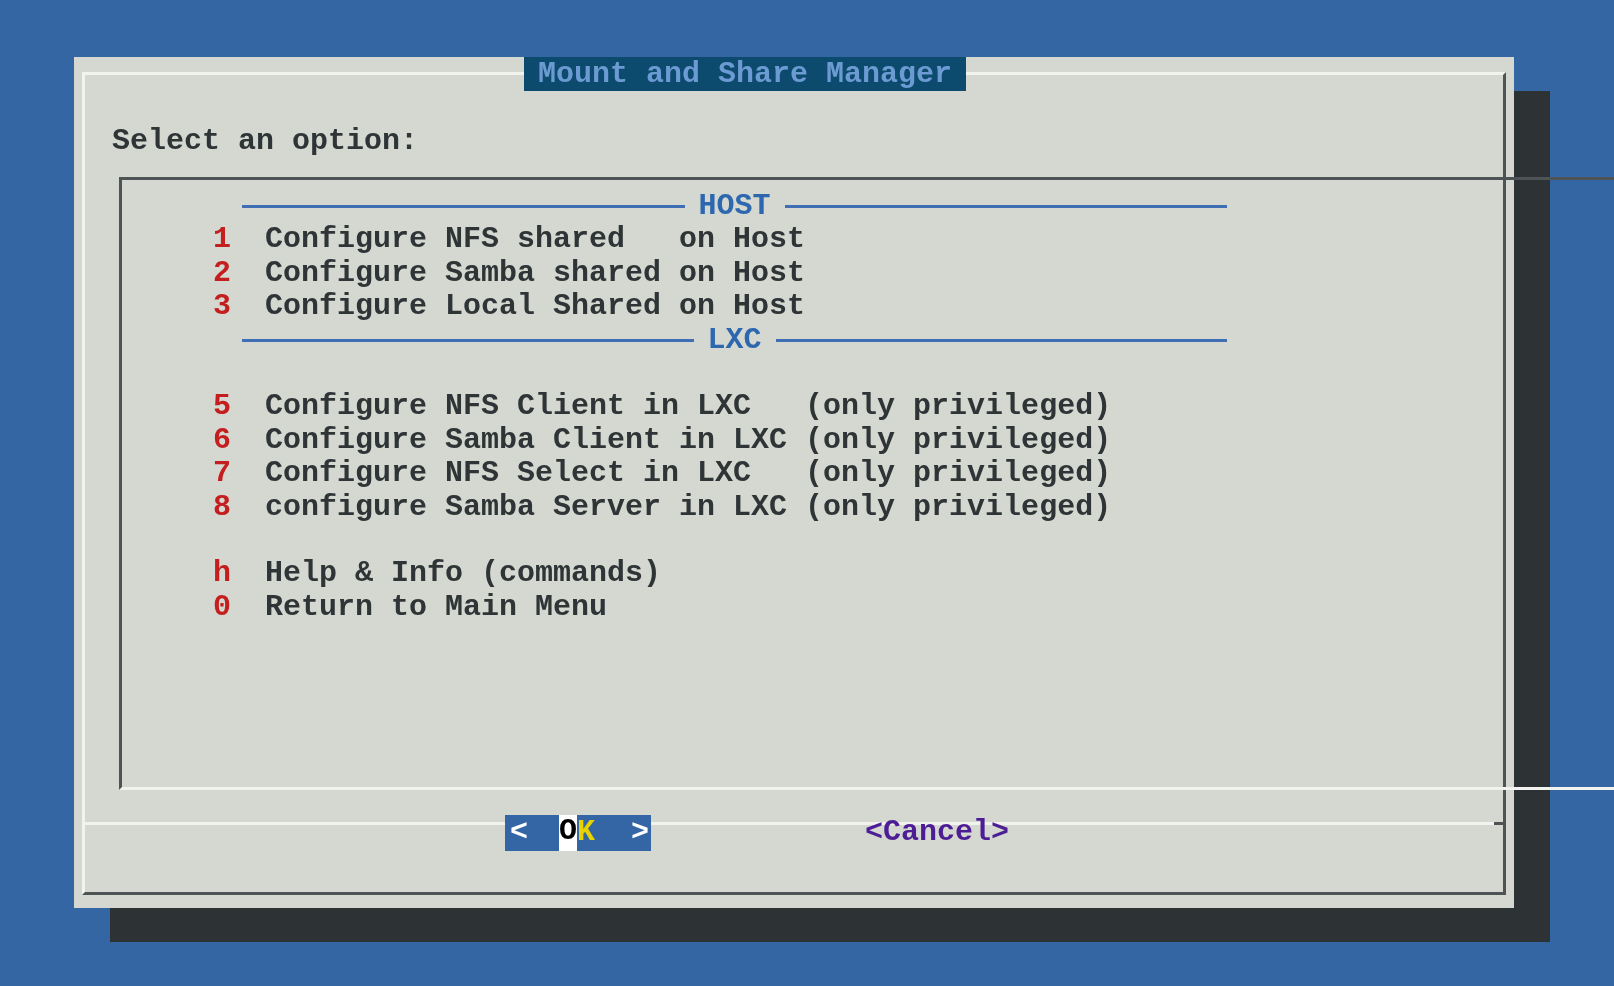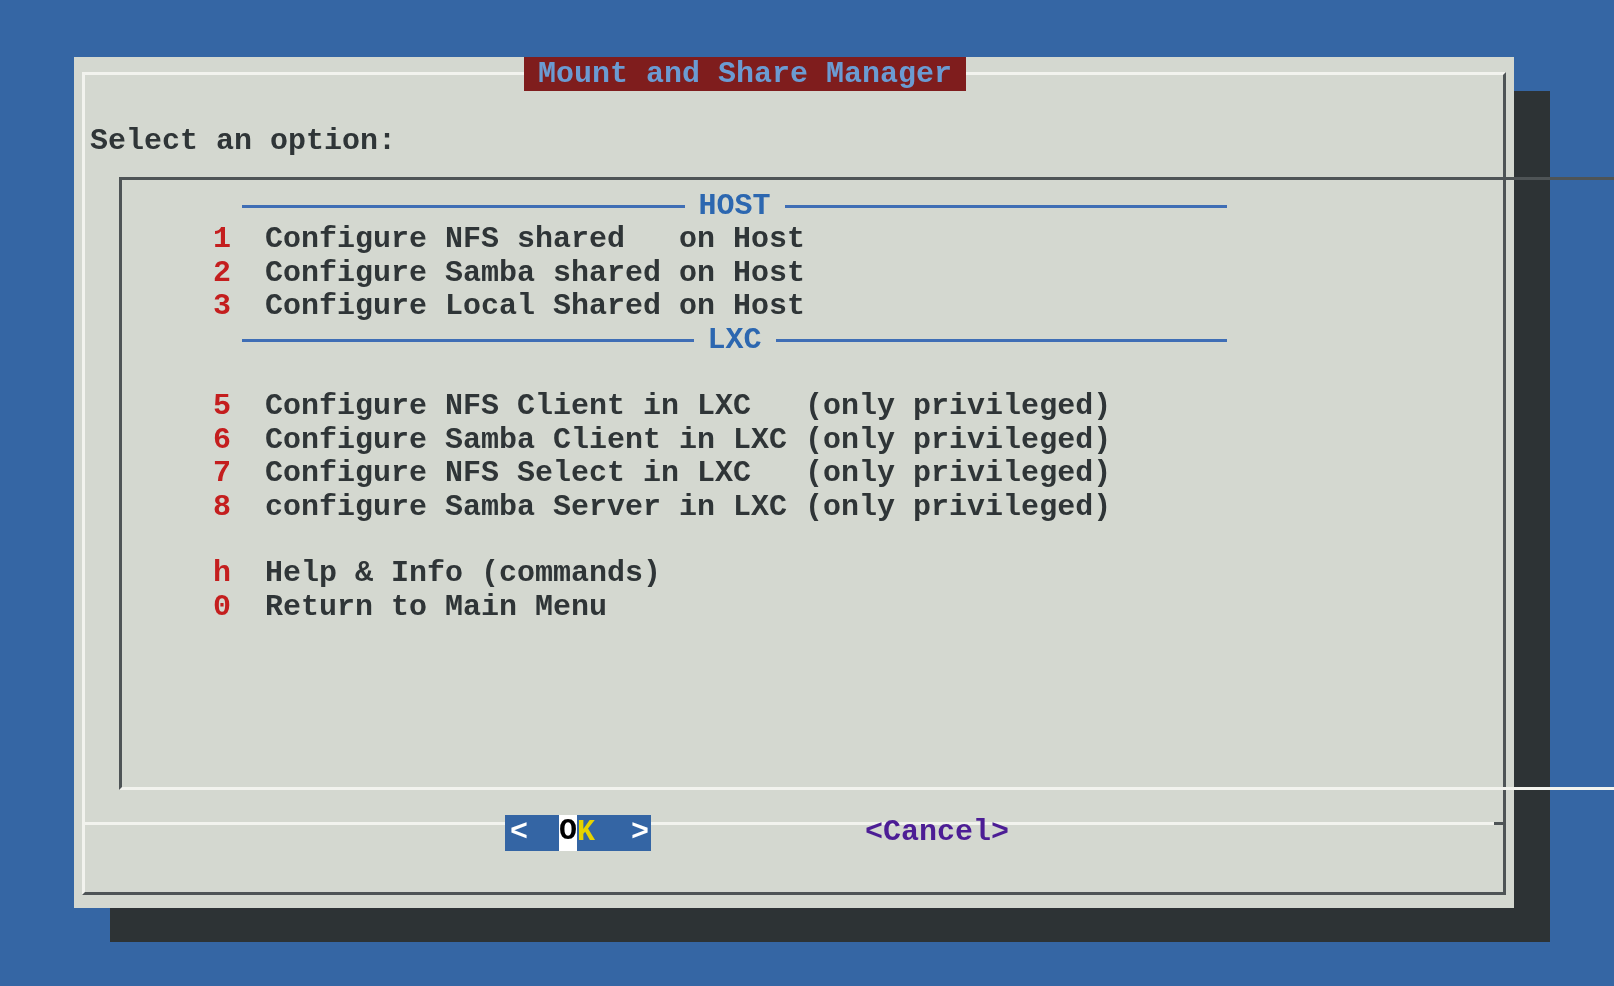--- a/index.html
+++ b/index.html
@@ -39,28 +39,28 @@
   }
 
   .title {
     position: absolute;
     top: 1px; left: 0; right: 98px;
     text-align: center;
     color: #6b9bd2;
     z-index: 3;
   }
   .title span {
-    background: #7f1d1d;
+    background: #0c4a6e;
     padding: 0 14px;
     white-space: pre;
   }
 
   .prompt {
     position: absolute;
-    left: 16px; top: 68px;
+    left: 38px; top: 68px;
     white-space: pre;
     color: #2f3537;
     z-index: 2;
   }
 
   
   .menubox {
     position: absolute;
     left: 45px; top: 120px;
     width: 1520px; height: 613px;

